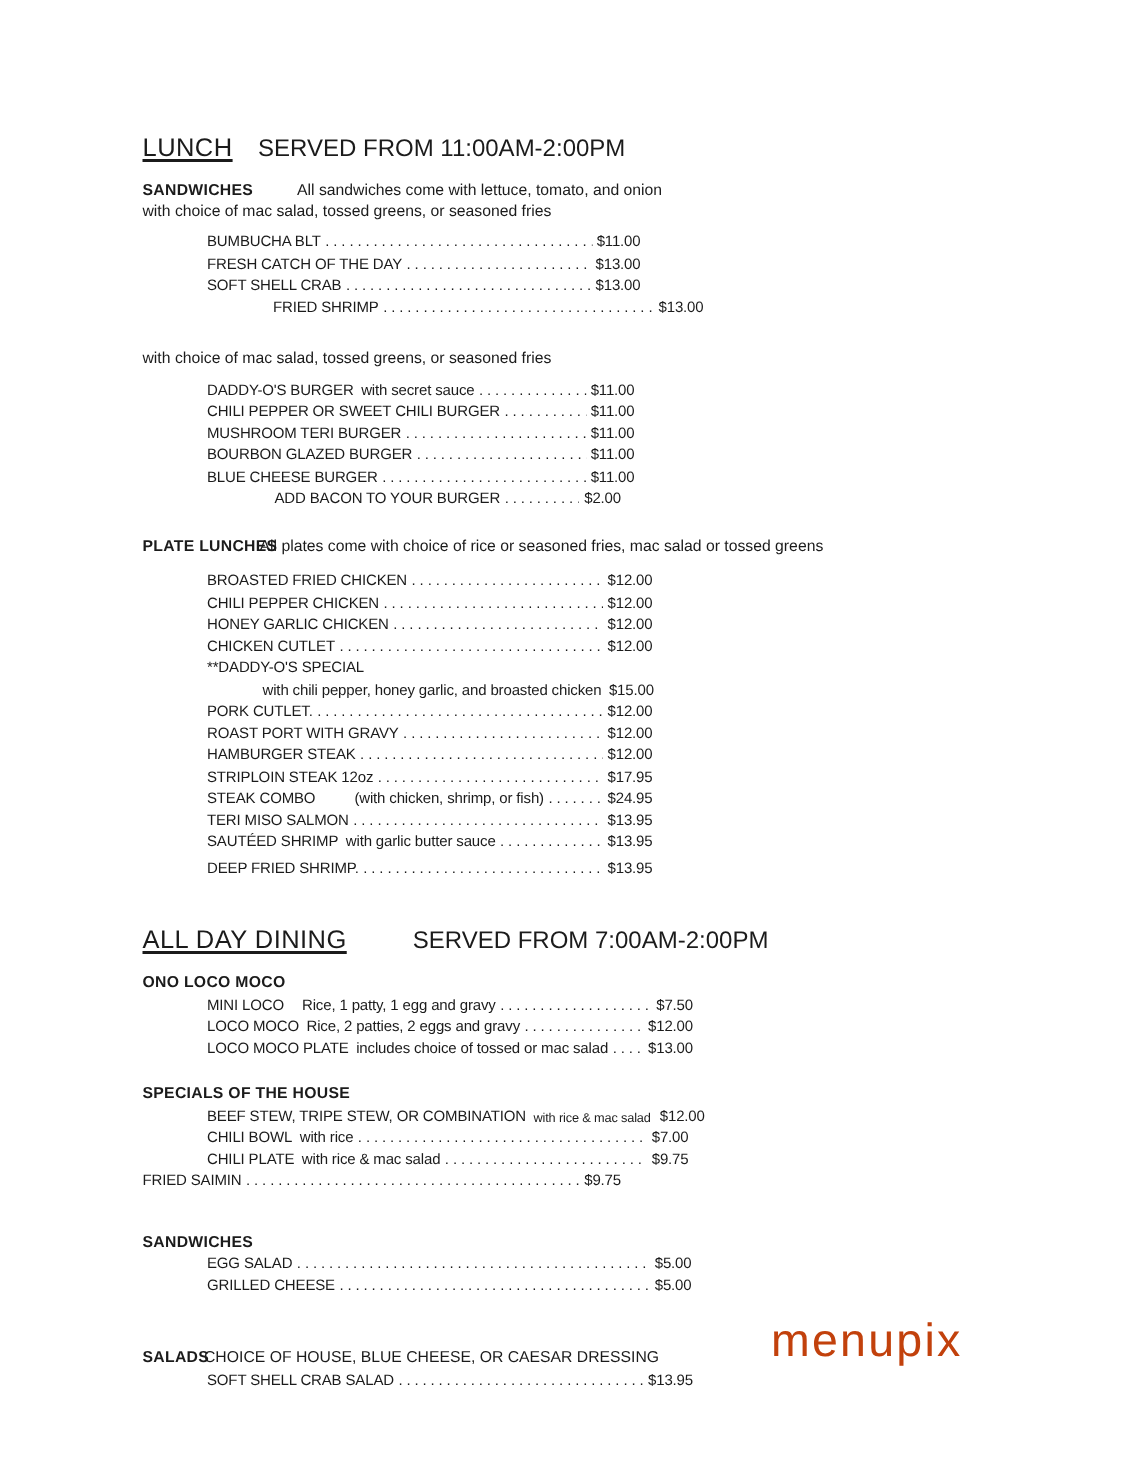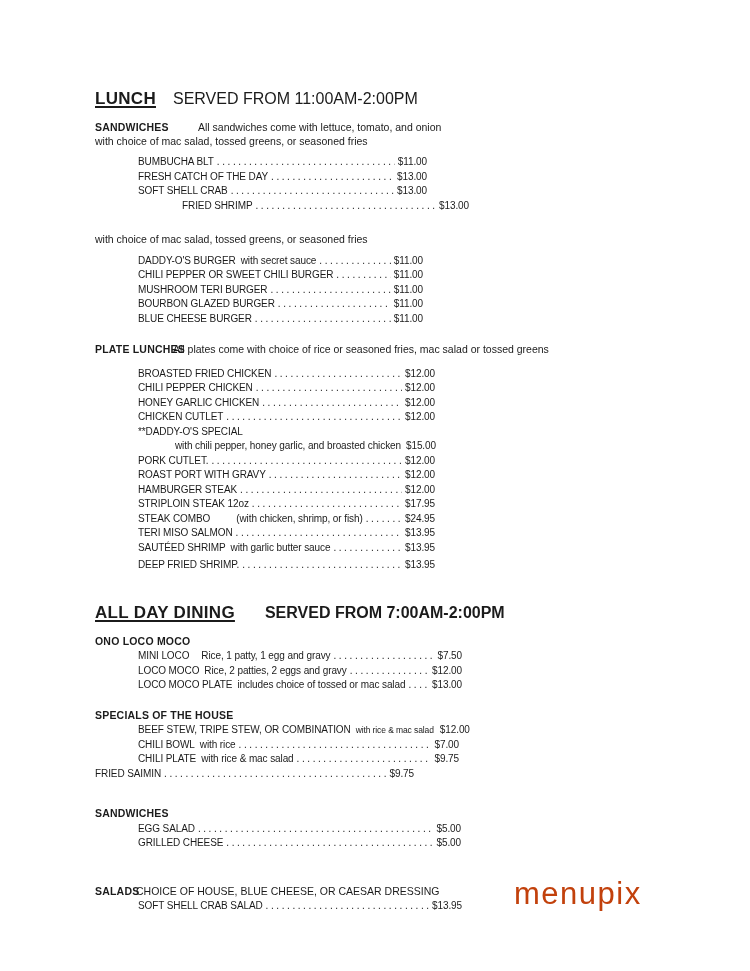--- a/index.html
+++ b/index.html
@@ -1,24 +1,24 @@
 <!DOCTYPE html>
 <html><head>
 <meta charset="utf-8">
 <style>
   html,body{margin:0;padding:0;background:#ffffff;}
   body{width:750px;height:971px;overflow:hidden;font-family:"Liberation Sans",sans-serif;color:#1b1b1b;}
   .page{position:relative;width:750px;height:971px;box-sizing:border-box;padding:89px 0 0 95px;}
 
   
   .h1line{display:flex;align-items:baseline;white-space:nowrap;}
-  .h1title{font-size:17px;font-weight:bold;letter-spacing:.3px;text-decoration:underline;text-decoration-thickness:1.5px;text-underline-offset:2px;}
+  .h1title{font-size:17px;font-weight:normal;letter-spacing:.3px;text-decoration:underline;text-decoration-thickness:1.5px;text-underline-offset:2px;}
   .h1served{font-size:16px;margin-left:17px;}
   .group.allday{margin-top:30px;}
-  .group.allday .h1served{margin-left:30px;font-weight:bold;}
+  .group.allday .h1served{margin-left:44px;}
 
   
   .section{margin-top:18px;}
   .sections .section:first-child{margin-top:12px;}
   .sec-burgers{margin-top:20px;}
   .sec-plates{margin-top:17px;}
   .sec-specials{margin-top:16px;}
   .sec-sandwiches2{margin-top:26px;}
   .sec-salads{margin-top:34px;}
   .sec-head{position:relative;font-size:10.5px;line-height:13.5px;}
@@ -120,20 +120,25 @@
             <div class="row">
               <span class="iname">BOURBON GLAZED BURGER</span>
               <span class="leader"></span>
               <span class="price">$11.00</span>
             </div>
             <div class="row">
               <span class="iname">BLUE CHEESE BURGER</span>
               <span class="leader"></span>
               <span class="price">$11.00</span>
             </div>
+            <div class="row indent">
+              <span class="iname">ADD BACON TO YOUR BURGER</span>
+              <span class="leader"></span>
+              <span class="price">$2.00</span>
+            </div>
           </div>
         </div>
         <div class="section sec-plates">
           <div class="sec-head"><span class="sec-title">PLATE LUNCHES</span><span class="sec-desc">All plates come with choice of rice or seasoned fries, mac salad or tossed greens</span></div>
           <div class="items">
             <div class="row">
               <span class="iname">BROASTED FRIED CHICKEN</span>
               <span class="leader"></span>
               <span class="price">$12.00</span>
             </div>

